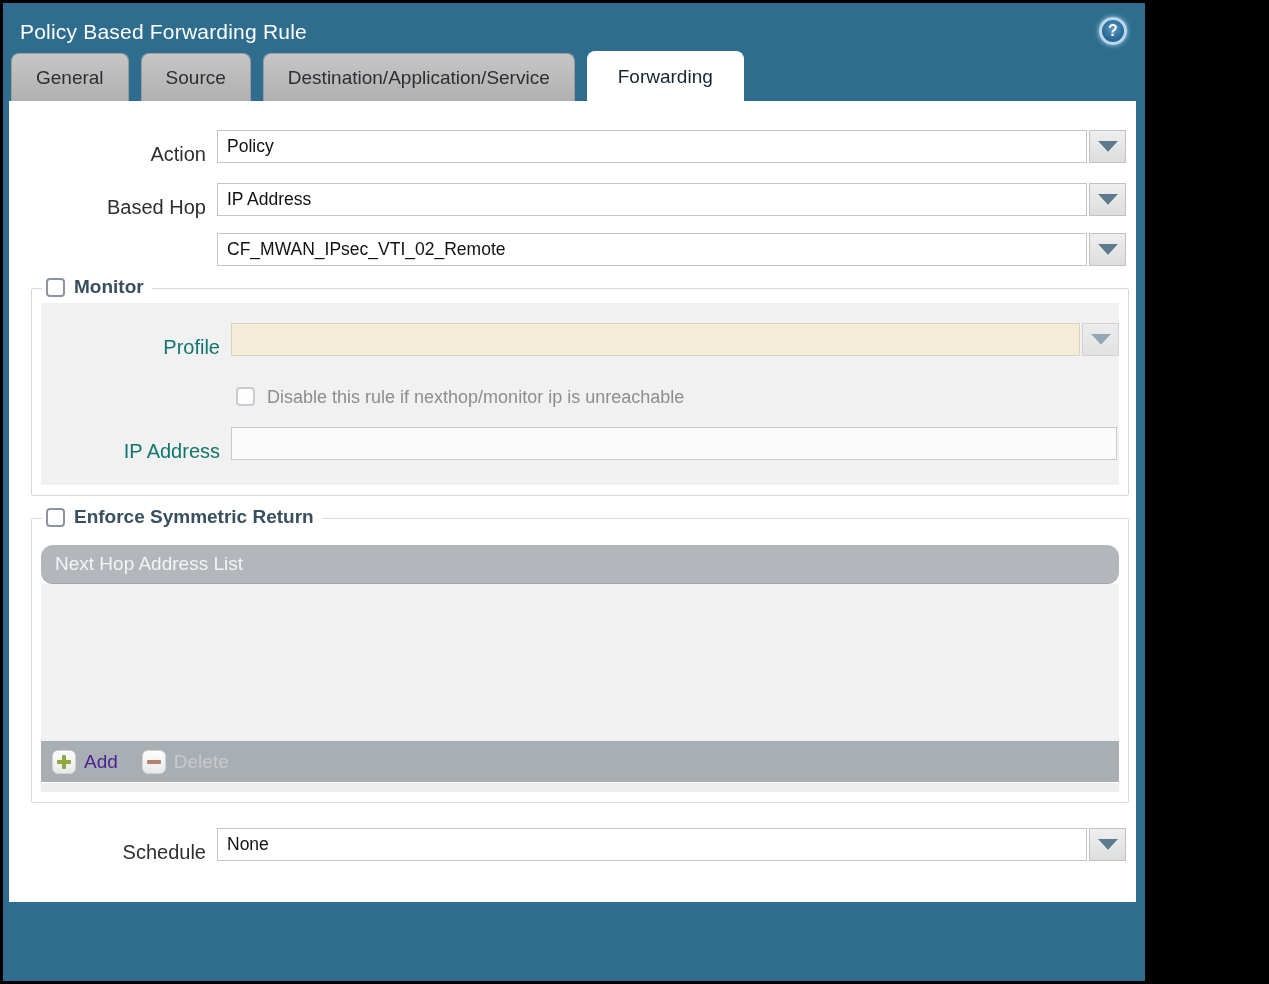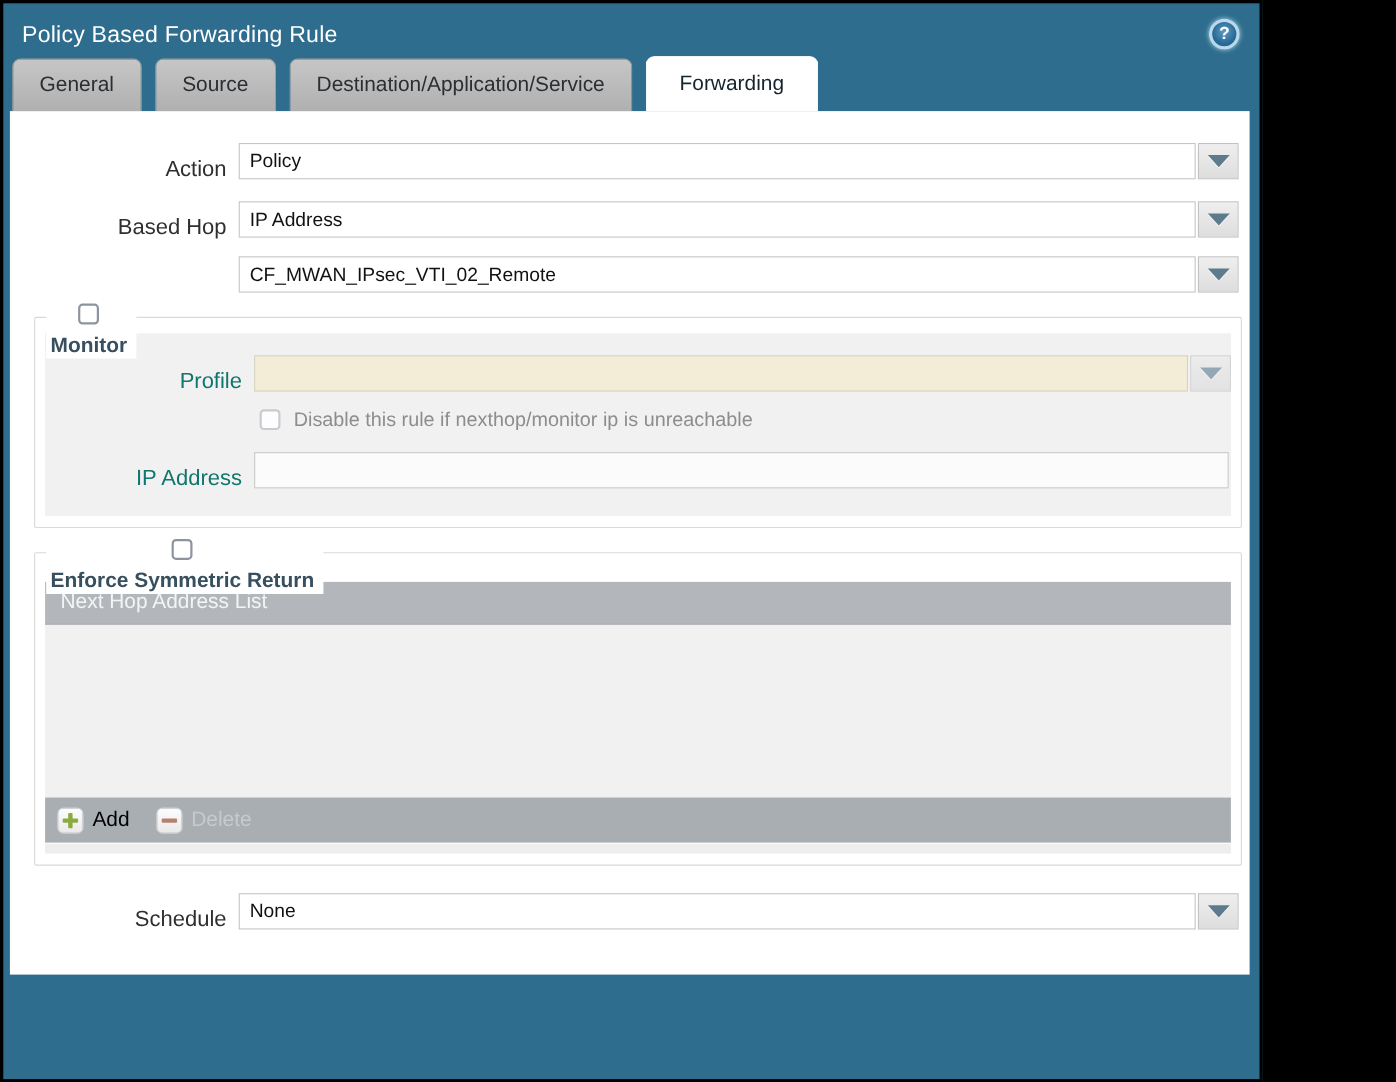--- a/index.html
+++ b/index.html
@@ -79,21 +79,21 @@
 
   
   .fieldset {
     border: 1px solid #d9d9d9; border-radius: 2px;
     margin: 22px 7px 0 22px; position: relative;
     padding: 14px 9px 10px 9px;
   }
   .legend {
     position: absolute; top: -13px; left: 10px;
     background: #fff; padding: 0 8px 0 4px;
-    display: flex; align-items: center; gap: 9px; flex-direction: column;
+    display: flex; align-items: center; gap: 9px;
   }
   .legend-label { font-size: 19px; font-weight: bold; color: #374f5e; }
 
   .checkbox {
     width: 19px; height: 19px; border-radius: 4px;
     border: 2px solid #8d93a1; background: #fff; cursor: pointer; flex: none;
   }
   .checkbox.disabled { border: 2px solid #c8ccd0; background: #fdfdfd; cursor: default; }
 
   
@@ -102,30 +102,31 @@
   .graybox .form-label { width: 190px; color: #0f766e; }
   .field-cream {
     flex: 1; height: 33px; background: #f3edd8; border: 1px solid #d9d3be;
     display: flex; align-items: center; padding-left: 9px; font-size: 17.5px; color:#555;
   }
   .field-disabled {
     flex: 1; height: 33px; background: #fbfbfb; border: 1px solid #c9c9c9;
     display: flex; align-items: center; padding-left: 9px; font-size: 17.5px; color:#666;
     margin-right: 2px;
   }
-  .check-row { display: flex; align-items: center; gap: 12px; margin: 12px 0 16px 195px; }
+  .check-row { display: flex; gap: 12px; margin: 28px 0 16px 195px; }
   .check-row-label { font-size: 18px; color: #8d8d8d; }
 
   
   .nhtable { margin-top: 12px; }
   .nhtable-header {
     height: 39px; background: #b3b7bb;
     display: flex; align-items: center; padding-left: 14px;
     font-size: 19px; color: #f3f4f5;
     border-bottom: 1px solid #a2a6aa;
+    border-radius: 12px;
   }
   .nhtable-body { height: 157px; background: #f1f1f2; }
   .nhtable-footer {
     height: 41px; background: #a9aeb3;
     display: flex; align-items: center; gap: 24px; padding-left: 11px;
   }
   .tbl-btn { display: flex; align-items: center; gap: 8px; cursor: pointer; }
   .tbl-btn-icon {
     width: 24px; height: 24px; border-radius: 6px;
     background: linear-gradient(#fdfdfd, #e9e9e9);
@@ -134,21 +135,21 @@
   }
   .icon-plus::before, .icon-plus::after {
     content: ""; position: absolute; background: #8aab3f; border-radius: 1px;
   }
   .icon-plus::before { left: 4px; top: 9px; width: 14px; height: 4px; }
   .icon-plus::after  { left: 9px; top: 4px; width: 4px; height: 14px; }
   .icon-minus::before {
     content: ""; position: absolute; background: #b5826e; border-radius: 1px;
     left: 4px; top: 9px; width: 14px; height: 4px;
   }
-  .tbl-btn-label { font-size: 19px; color: #000000; }
+  .tbl-btn-label { font-size: 19px; color: #4c1d95; }
   .tbl-btn.disabled { cursor: default; }
   .tbl-btn.disabled .tbl-btn-label { color: #c6cacd; }
   .tbl-strip { height: 9px; background: #eeeeef; margin-top: 1px; }
 
   
   .schedule-row { margin-top: 22px; }
 
   
   .actions {
     display: flex; justify-content: flex-end; gap: 15px;

